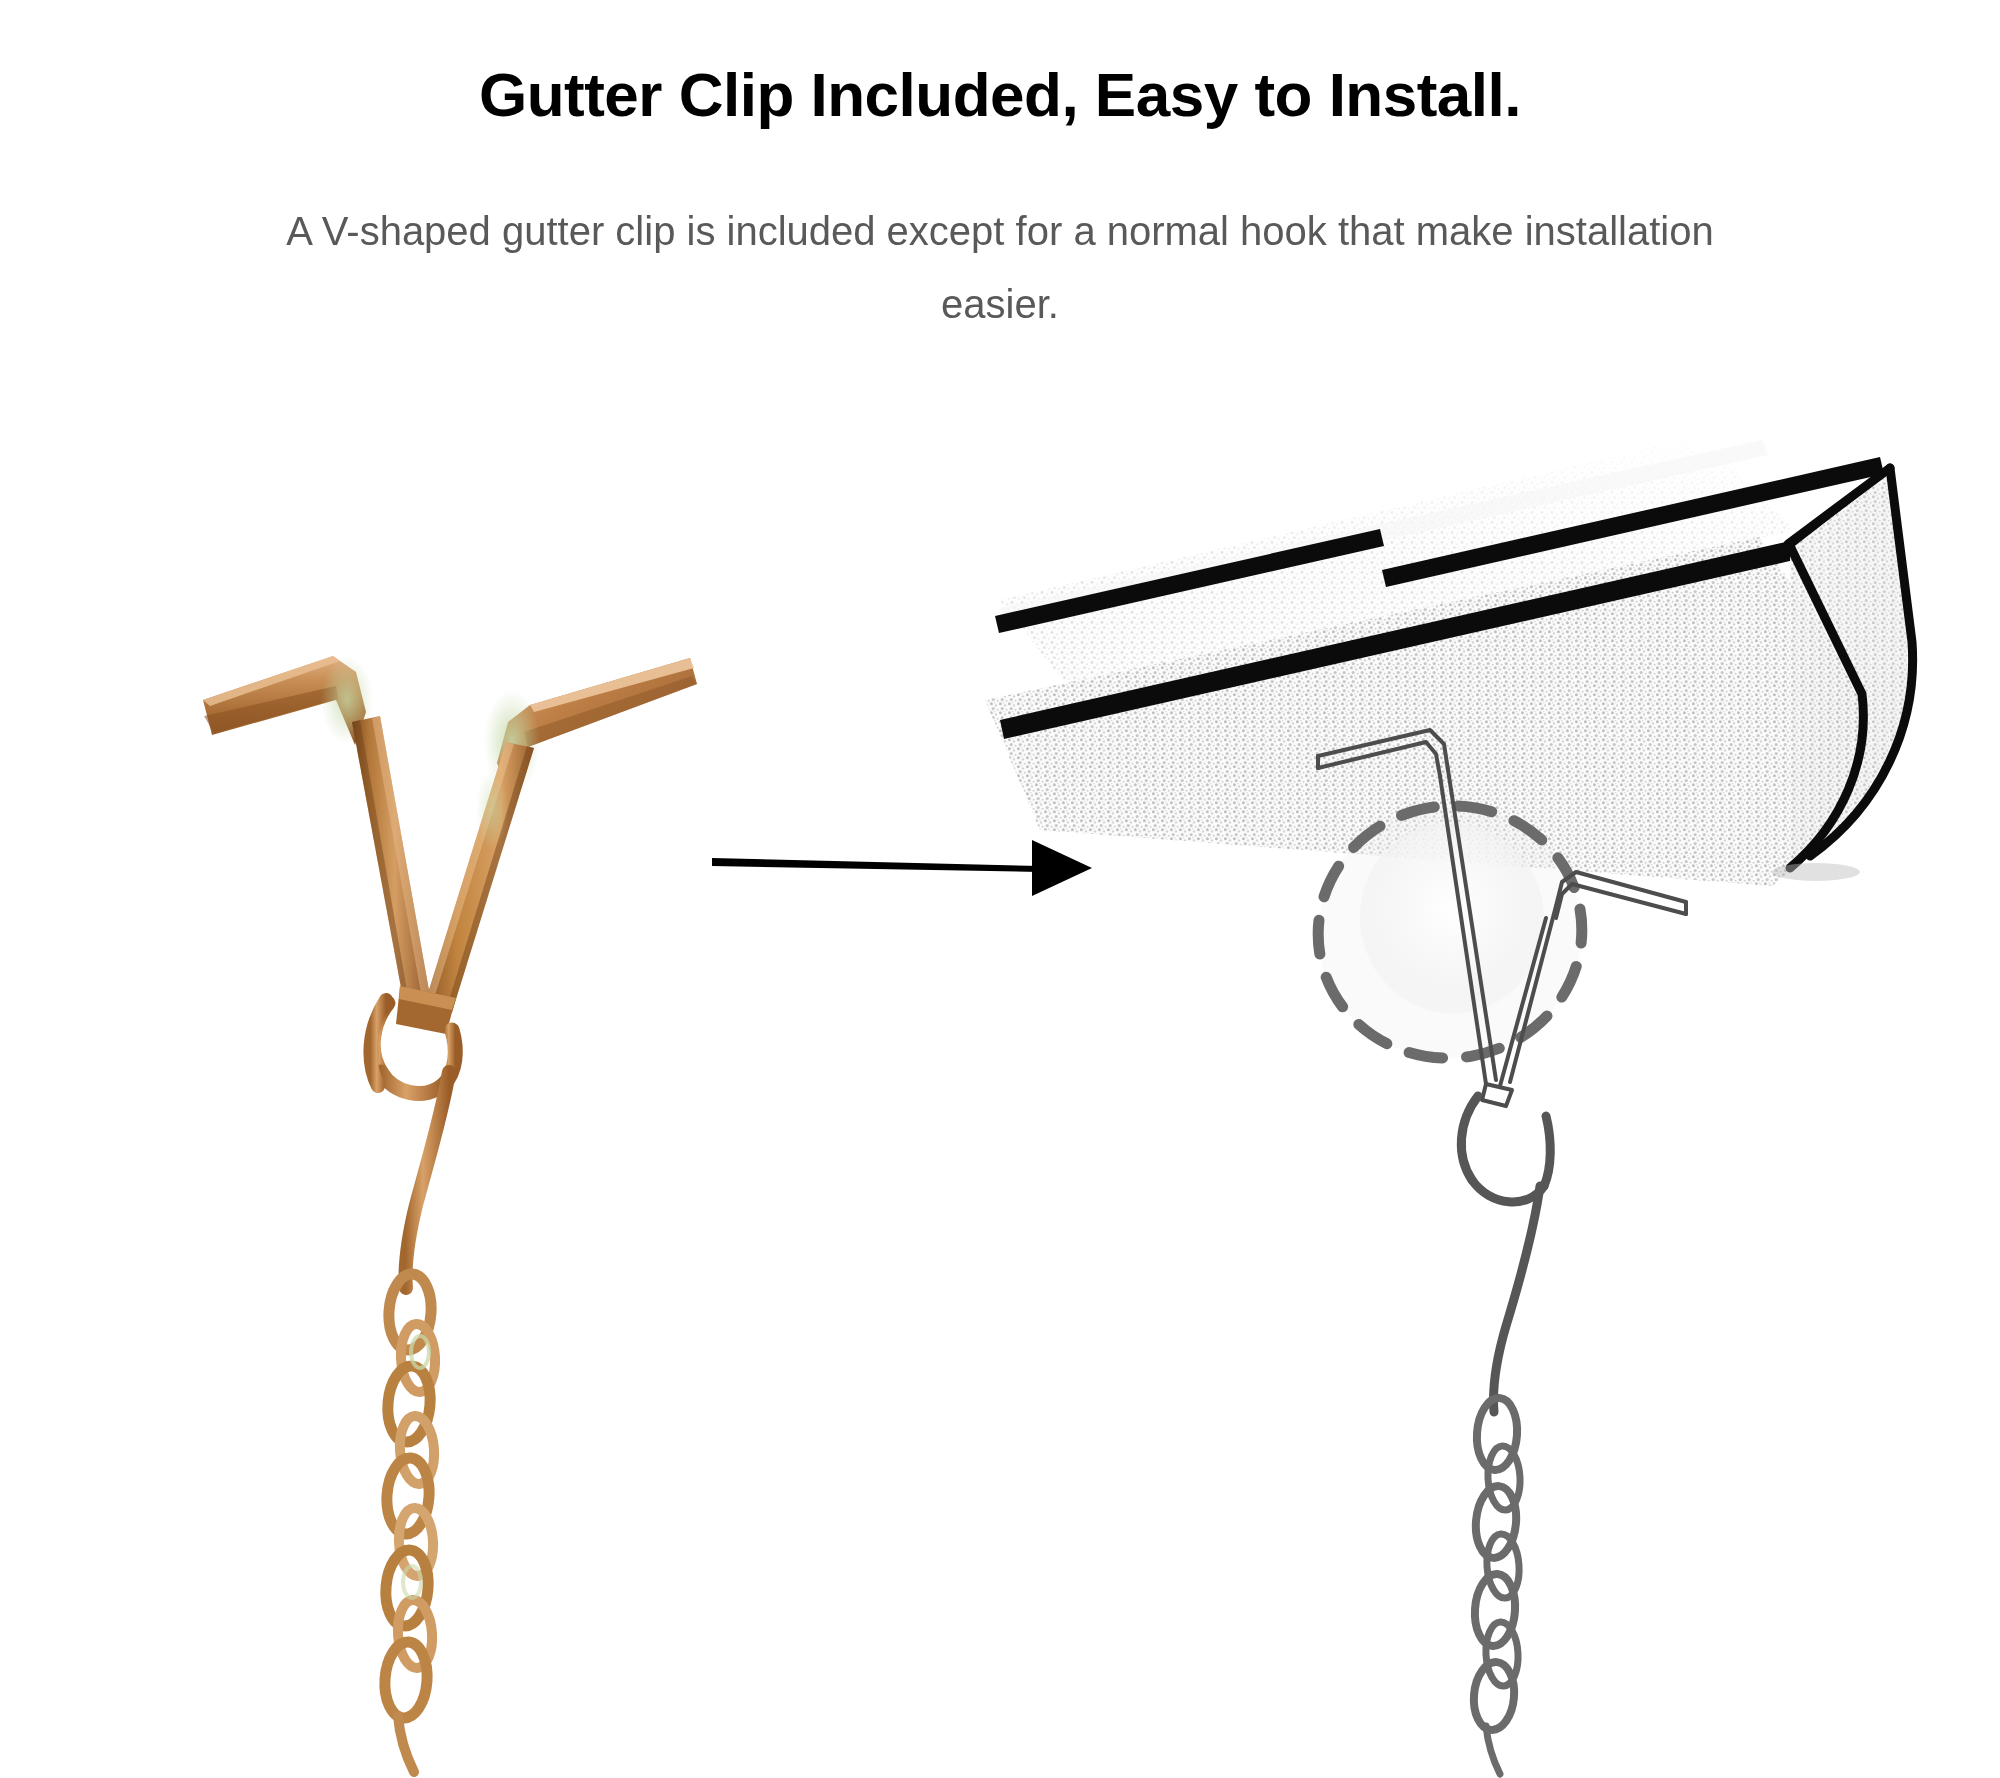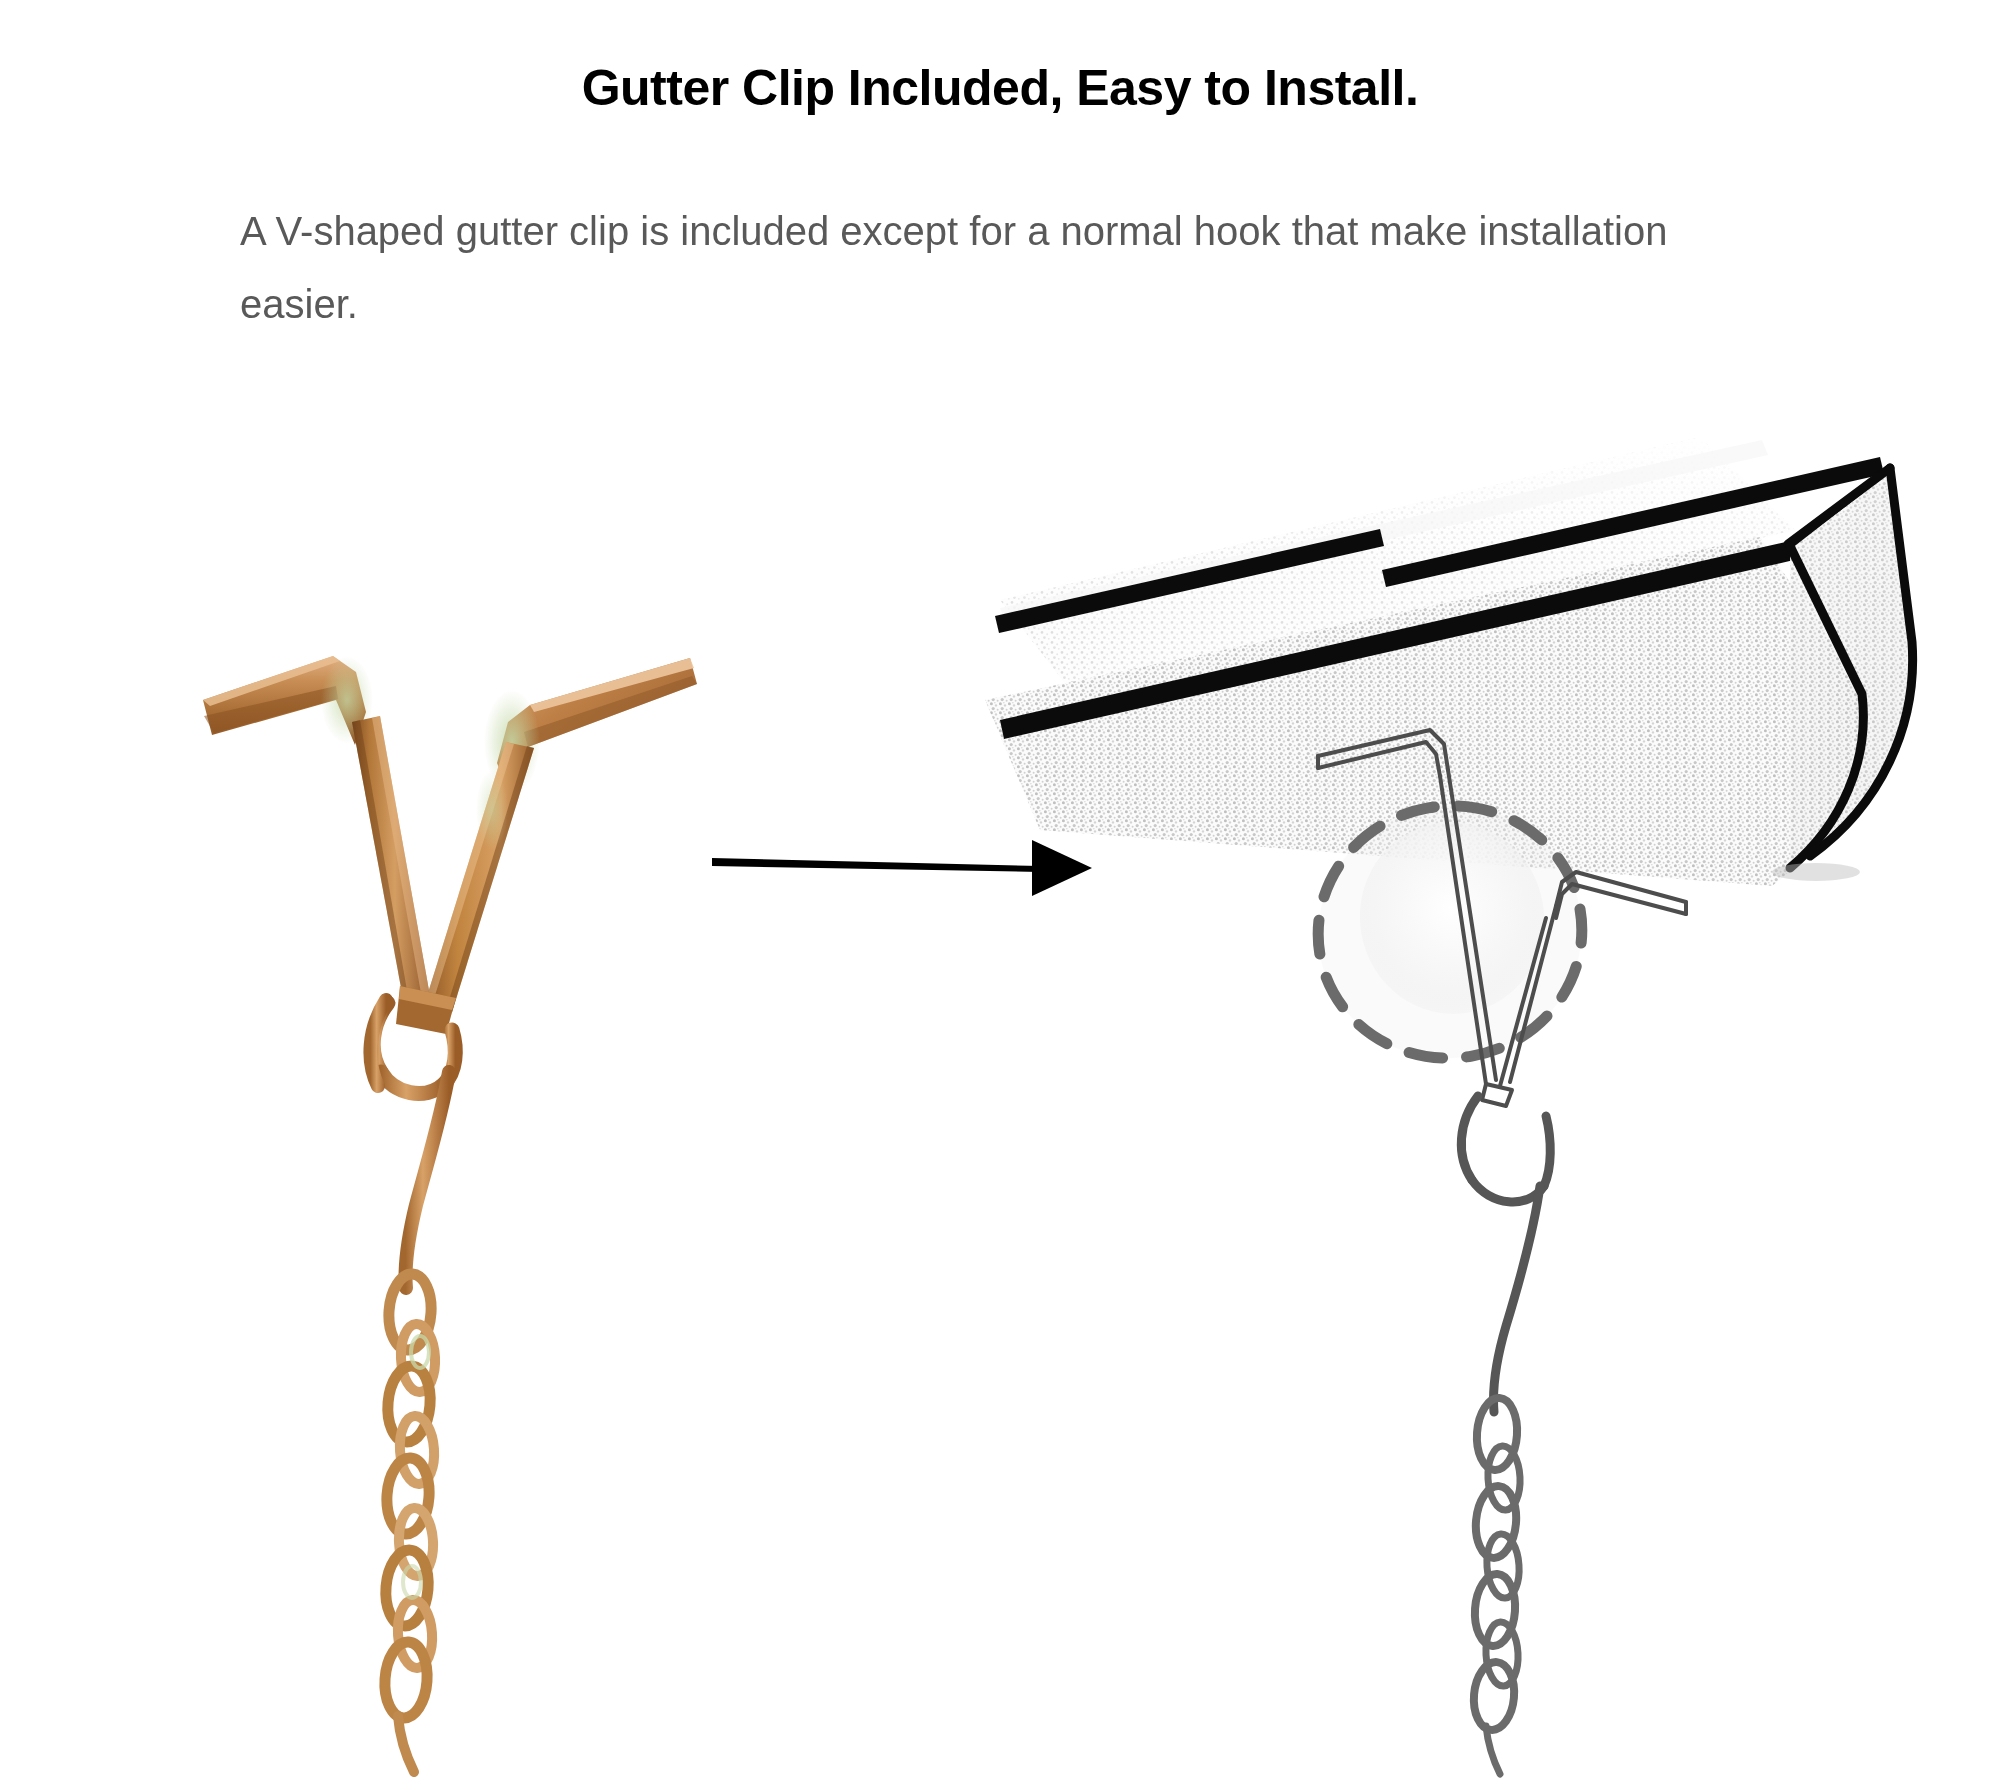--- a/index.html
+++ b/index.html
@@ -23,32 +23,33 @@
     background: #ffffff;
   }
 
   
   .title {
     position: absolute;
     left: 0;
     top: 62px;
     width: 2000px;
     text-align: center;
-    font-size: 50px;
+    font-size: 62px;
     font-weight: bold;
     color: #000000;
     letter-spacing: -0.5px;
     line-height: 1.05;
     white-space: nowrap;
   }
   .subtitle {
     position: absolute;
     left: 240px;
     top: 195px;
     width: 1520px;
+    text-align: center;
     font-size: 40px;
     font-weight: normal;
     color: #595959;
     line-height: 1.82;
   }
 
   
   .art {
     position: absolute;
     left: 0; top: 0;

